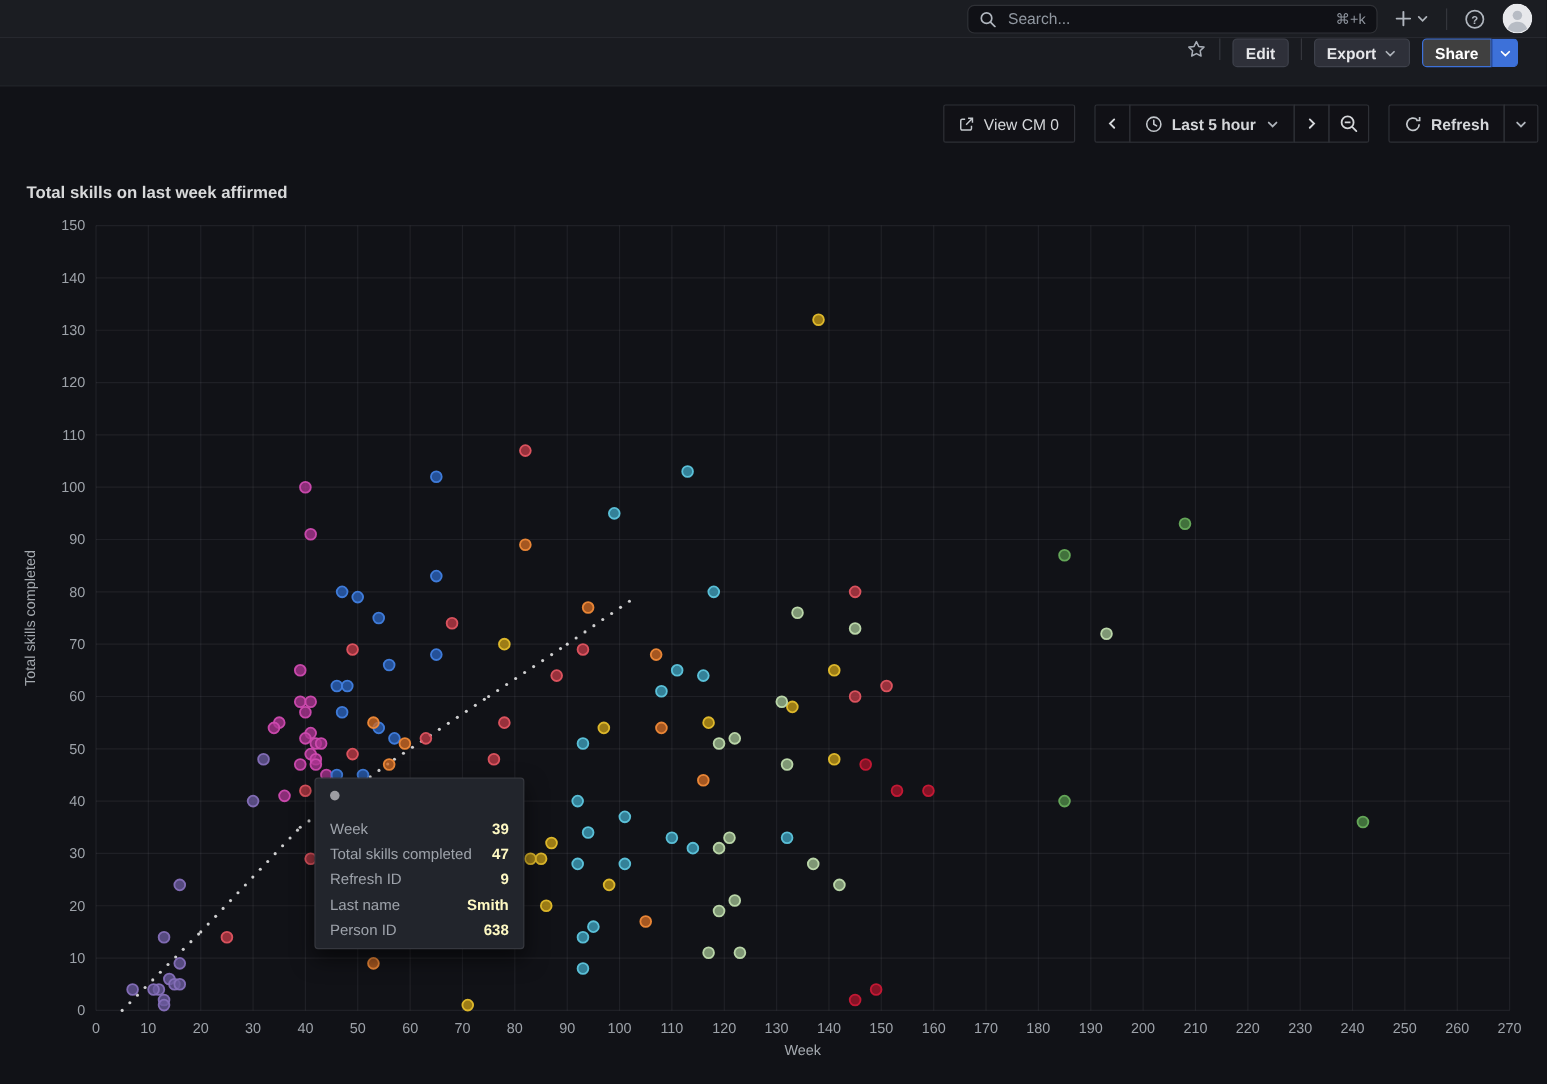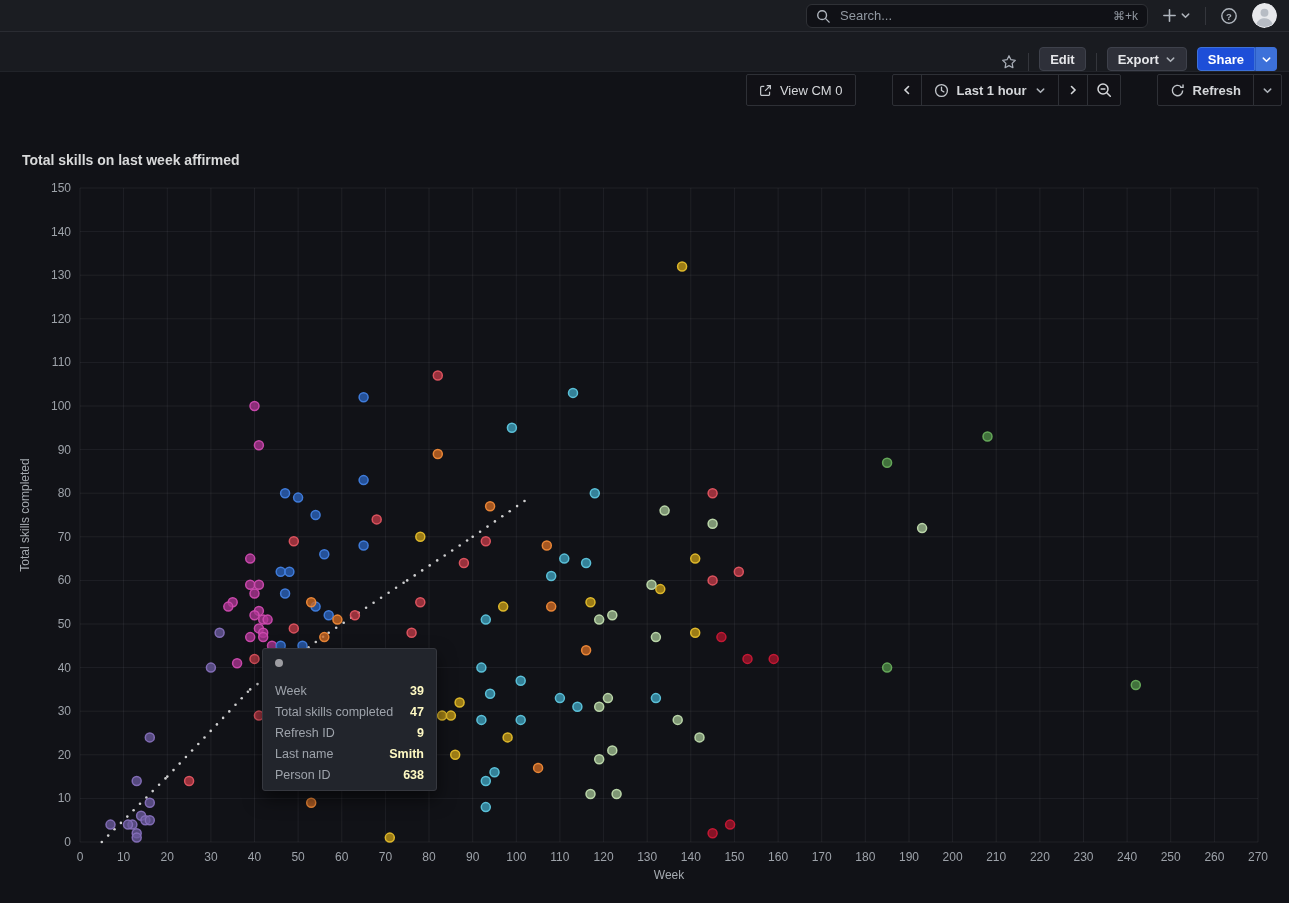--- a/index.html
+++ b/index.html
@@ -26,38 +26,38 @@
   .search-box input::placeholder{color:#9198a1}
   .kbd{font-size:12px;color:#8f959e;white-space:nowrap}
   .icon-btn{display:inline-flex;align-items:center;justify-content:center;
     color:#b0b6be;background:none;border:0;padding:0;cursor:pointer}
   .plus-group{display:inline-flex;align-items:center;gap:3px;color:#c9cdd3;cursor:pointer}
   .vdiv{width:1px;height:18px;background:#34363c}
   .avatar{width:25px;height:25px;border-radius:50%;overflow:hidden;cursor:pointer}
   
   .row2{
     position:relative;z-index:10;height:40px;background:#191b20;
-    border-bottom:1px solid #212329;display:flex;align-items:flex-end;
-    justify-content:flex-end;gap:10px;padding:0 12px;box-sizing:border-box;
+    border-bottom:1px solid #212329;display:flex;align-items:flex-start;
+    justify-content:flex-end;gap:10px;padding:0 24px;box-sizing:border-box;
   }
   .btn{
     height:24px;display:inline-flex;align-items:center;gap:6px;padding:0 10px;
     border-radius:4px;font-size:13px;font-weight:600;color:#e6e7ea;
     background:#2e3039;border:1px solid #3e414b;cursor:pointer;font-family:inherit;
   }
   .share-group{display:inline-flex}
-  .btn-primary{background:#1d4ed8;border:1px solid #3d71d9;color:#fff;border-radius:4px 0 0 4px}
+  .btn-primary{background:#404040;border:1px solid #3d71d9;color:#fff;border-radius:4px 0 0 4px}
   .share-caret{
     height:24px;width:22px;background:#3d71d9;border:1px solid #3d71d9;
     border-left:1px solid #2c5cc5;border-radius:0 4px 4px 0;
     display:inline-flex;align-items:center;justify-content:center;color:#fff;
     cursor:pointer;box-sizing:border-box;
   }
   
-  .toolbar{position:absolute;top:74px;right:7px;z-index:10;display:flex;gap:24px;height:32px}
+  .toolbar{position:absolute;top:87px;right:7px;z-index:10;display:flex;gap:4px;height:32px}
   .tbtn{
     height:32px;display:inline-flex;align-items:center;gap:8px;padding:0 12px;
     background:rgba(17,18,23,.4);border:1px solid #2e3036;border-radius:2px;
     color:#d5d7da;font-size:13px;font-weight:500;cursor:pointer;
     box-sizing:border-box;font-family:inherit;
   }
   .tgroup{display:flex}
   .tgroup .tbtn{border-radius:0;margin-left:-1px}
   .tgroup .tbtn:first-child{border-radius:2px 0 0 2px;margin-left:12px}
   .tgroup .tbtn:last-child{border-radius:0 2px 2px 0}
@@ -453,21 +453,21 @@
           </svg>
       </span>
     </button>
     <button class="tbtn">
       <span class="icon-btn" style="color:#c3c7cc">
         <svg width="15" height="15" viewBox="0 0 16 16">
             <circle cx="8" cy="8" r="6.3" fill="none" stroke="currentColor" stroke-width="1.4"></circle>
             <path d="M8 4.5V8l2.5 1.5" fill="none" stroke="currentColor" stroke-width="1.4" stroke-linecap="round"></path>
           </svg>
       </span>
-      <span style="font-weight:700">Last 1 hour</span>
+      <span style="font-weight:700">Last 5 hour</span>
       <span class="caret">
         <svg width="11" height="11" viewBox="0 0 12 12">
             <path d="M2.5 4.5 6 8l3.5-3.5" fill="none" stroke="currentColor" stroke-width="1.6" stroke-linecap="round"></path>
           </svg>
       </span>
     </button>
     <button class="tbtn seg-icon">
       <span class="icon-btn" style="color:#d5d7da">
         <svg width="12" height="12" viewBox="0 0 12 12">
             <path d="M4.5 2.5 8 6 4.5 9.5" fill="none" stroke="currentColor" stroke-width="1.6" stroke-linecap="round"></path>

